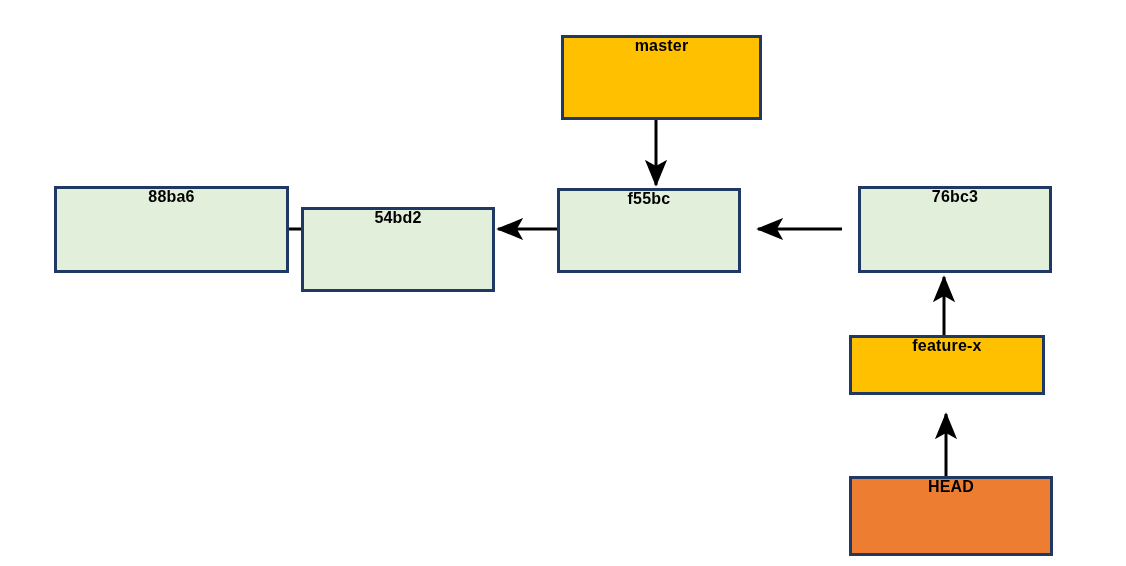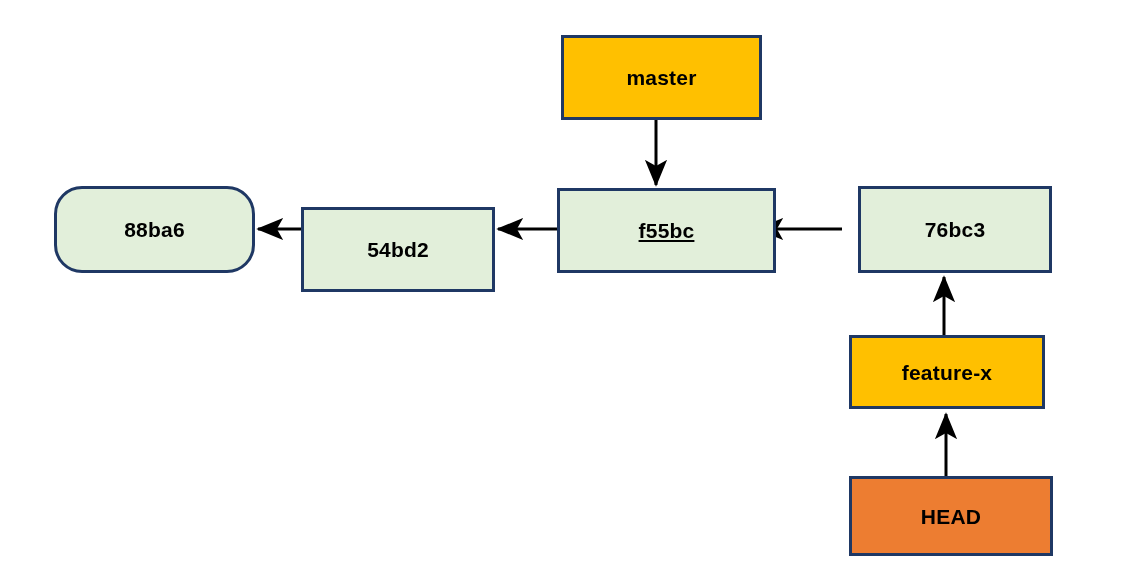--- a/index.html
+++ b/index.html
@@ -15,24 +15,24 @@
     width: 1126px;
     height: 566px;
     background: #ffffff;
     overflow: hidden;
   }
   .node {
     position: absolute;
     box-sizing: border-box;
     border: 3px solid #1f3864;
     display: flex;
-    align-items: center;
+    align-items: flex-start;
     justify-content: center;
     font-weight: bold;
-    font-size: 21px;
+    font-size: 16px;
     color: #000000;
     letter-spacing: 0.2px;
     line-height: 1;
     user-select: none;
   }
   .node-commit {
     background: #e2efda;
   }
   .node-branch {
     background: #ffc000;
@@ -64,36 +64,36 @@
         <line x1="301" y1="229" x2="258" y2="229" stroke="#000000" stroke-width="3" marker-end="url(#arrowhead)"></line>
         <line x1="557" y1="229" x2="498" y2="229" stroke="#000000" stroke-width="3" marker-end="url(#arrowhead)"></line>
         <line x1="842" y1="229" x2="758" y2="229" stroke="#000000" stroke-width="3" marker-end="url(#arrowhead)"></line>
         <line x1="656" y1="120" x2="656" y2="185" stroke="#000000" stroke-width="3" marker-end="url(#arrowhead)"></line>
         <line x1="944" y1="335" x2="944" y2="277" stroke="#000000" stroke-width="3" marker-end="url(#arrowhead)"></line>
         <line x1="946" y1="476" x2="946" y2="414" stroke="#000000" stroke-width="3" marker-end="url(#arrowhead)"></line>
       </g>
   </svg>
 
   <div id="node-layer">
-      <div class="node node-commit" style="left: 54px; top: 186px; width: 201px; height: 87px; border-radius: 28px;">
+      <div class="node node-commit" style="left: 54px; top: 186px; width: 235px; height: 87px;">
         <span>88ba6</span>
       </div>
       <div class="node node-commit" style="left: 301px; top: 187px; width: 194px; height: 85px; margin-top: 20px;">
         <span>54bd2</span>
       </div>
-      <div class="node node-commit" style="left: 557px; top: 188px; width: 219px; height: 85px; text-decoration: underline;">
+      <div class="node node-commit" style="left: 557px; top: 188px; width: 184px; height: 85px;">
         <span>f55bc</span>
       </div>
       <div class="node node-commit" style="left: 842px; top: 186px; width: 194px; height: 87px; margin-left: 16px;">
         <span>76bc3</span>
       </div>
       <div class="node node-branch" style="left: 561px; top: 35px; width: 201px; height: 85px;">
         <span>master</span>
       </div>
-      <div class="node node-branch" style="left: 849px; top: 335px; width: 196px; height: 74px;">
+      <div class="node node-branch" style="left: 849px; top: 335px; width: 196px; height: 60px;">
         <span>feature-x</span>
       </div>
       <div class="node node-head" style="left: 849px; top: 476px; width: 204px; height: 80px;">
         <span>HEAD</span>
       </div>
     </div>
 
 </div>
 
 </body></html>

